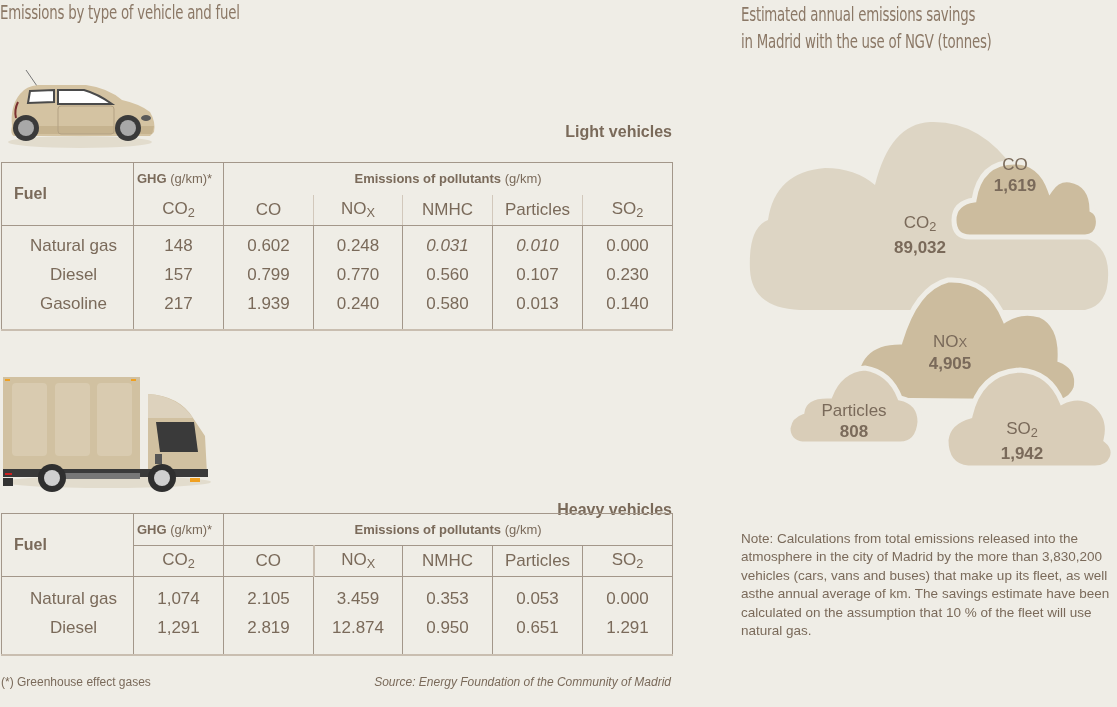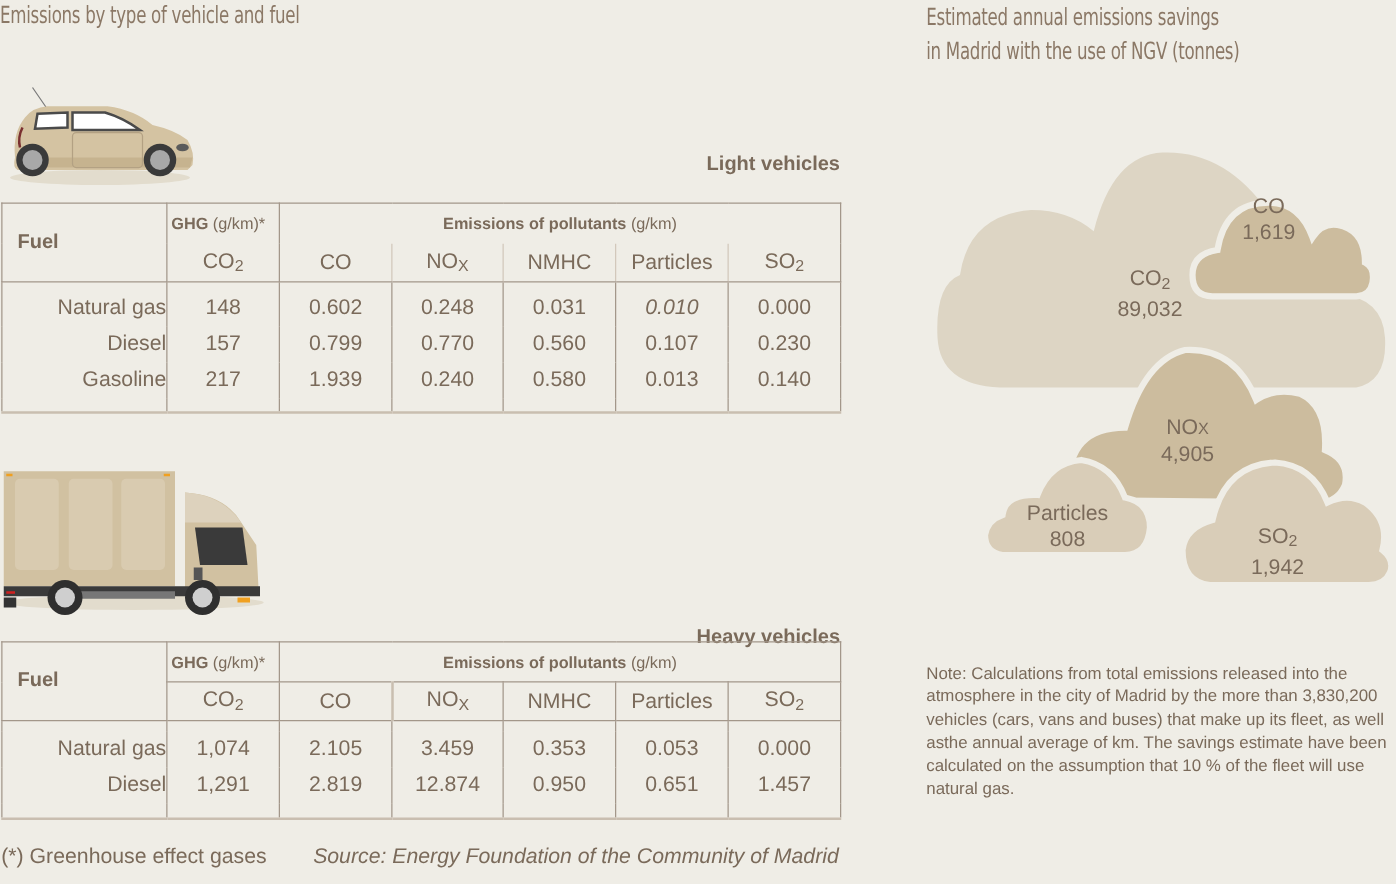--- a/index.html
+++ b/index.html
@@ -7,26 +7,26 @@
        font-family:"Liberation Sans",sans-serif;color:#7a6a5a;}
   .title{position:absolute;font-family:"DejaVu Sans Condensed","Liberation Sans Narrow","Liberation Sans",sans-serif;
          color:#8b7866;font-size:19px;letter-spacing:-0.3px;transform:scaleX(0.78);transform-origin:left top;white-space:nowrap;}
   .section-label{position:absolute;right:445px;font-weight:bold;font-size:16px;color:#7a6a5a;}
   table.em{position:absolute;left:1px;border-collapse:collapse;width:672px;table-layout:fixed;color:#7a6a5a;}
   table.em td,table.em th{border:1px solid #a3978a;padding:0;text-align:center;font-weight:normal;font-size:17px;}
   table.em .fuelh{text-align:left;padding-left:12px;font-weight:bold;font-size:16px;}
   table.em .ghg{font-size:13px;text-align:left;padding-left:3px;}
   table.em .ghg b,table.em .poll b{font-weight:bold;}
   table.em .poll{font-size:13px;}
-  table.em td.fuel{text-align:right;padding-left:12px;}
+  table.em td.fuel{text-align:center;padding-left:12px;}
   sub{font-size:0.75em;vertical-align:-0.25em;}
   .note{position:absolute;left:741px;top:530px;width:376px;font-size:13.5px;line-height:18.4px;color:#7a6a5a;}
-  .foot{position:absolute;font-size:17px;color:#7a6a5a;}
+  .foot{position:absolute;font-size:12px;color:#7a6a5a;}
   .cloudlabel{position:absolute;text-align:center;color:#7a6a5a;font-size:17px;line-height:21px;}
-  .cloudlabel .v{font-weight:normal;font-size:17px;}
+  .cloudlabel .v{font-weight:bold;font-size:17px;}
 </style>
 </head>
 <body>
 
 <div class="title" style="left:0;top:1px;">Emissions by type of vehicle and fuel</div>
 
 <svg style="position:absolute;left:4px;top:66px;" width="152" height="84" viewBox="0 0 152 84">
   <ellipse cx="76" cy="76" rx="72" ry="6" fill="#e2dccd"></ellipse>
   <line x1="22" y1="4" x2="33" y2="20" stroke="#777" stroke-width="1"></line>
   <path d="M8 60 Q6 40 16 28 Q22 20 34 19 L82 19 Q104 22 118 34 Q136 38 146 46 Q152 56 150 66 L146 70 L10 70 Q6 68 8 60Z" fill="#d4c3a2"></path>
@@ -75,21 +75,21 @@
         <td style="border-bottom:none;"></td>
         <td style="border-bottom:none;"></td>
         <td style="border-bottom:none;"></td>
         <td style="border-bottom:none;"></td>
       </tr>
   <tr style="height:29px;">
     <td class="fuel" style="border-top:none;border-bottom:none;">Natural gas</td>
     <td style="border-top:none;border-bottom:none;">148</td>
     <td style="border-top:none;border-bottom:none;">0.602</td>
     <td style="border-top:none;border-bottom:none;">0.248</td>
-    <td style="border-top:none;border-bottom:none;">0.031</td>
+    <td style="border-top:none;border-bottom:none;font-style:italic;">0.031</td>
     <td style="border-top:none;border-bottom:none;font-style:italic;">0.010</td>
     <td style="border-top:none;border-bottom:none;">0.000</td>
   </tr>
   <tr style="height:29px;">
     <td class="fuel" style="border-top:none;border-bottom:none;">Diesel</td>
     <td style="border-top:none;border-bottom:none;">157</td>
     <td style="border-top:none;border-bottom:none;">0.799</td>
     <td style="border-top:none;border-bottom:none;">0.770</td>
     <td style="border-top:none;border-bottom:none;margin-left:42px;">0.560</td>
     <td style="border-top:none;border-bottom:none;">0.107</td>
@@ -183,21 +183,21 @@
     <td style="border-top:none;border-bottom:none;">0.053</td>
     <td style="border-top:none;border-bottom:none;">0.000</td>
   </tr>
   <tr style="height:29px;">
     <td class="fuel" style="border-top:none;border-bottom:none;">Diesel</td>
     <td style="border-top:none;border-bottom:none;">1,291</td>
     <td style="border-top:none;border-bottom:none;">2.819</td>
     <td style="border-top:none;border-bottom:none;">12.874</td>
     <td style="border-top:none;border-bottom:none;">0.950</td>
     <td style="border-top:none;border-bottom:none;">0.651</td>
-    <td style="border-top:none;border-bottom:none;">1.457</td>
+    <td style="border-top:none;border-bottom:none;">1.291</td>
   </tr>
   <tr style="height:12px;">
         <td style="border-top:none;border-bottom:2px solid #c9beb0;"></td>
         <td style="border-top:none;border-bottom:2px solid #c9beb0;"></td>
         <td style="border-top:none;border-bottom:2px solid #c9beb0;"></td>
         <td style="border-top:none;border-bottom:2px solid #c9beb0;"></td>
         <td style="border-top:none;border-bottom:2px solid #c9beb0;"></td>
         <td style="border-top:none;border-bottom:2px solid #c9beb0;"></td>
         <td style="border-top:none;border-bottom:2px solid #c9beb0;"></td>
       </tr>

